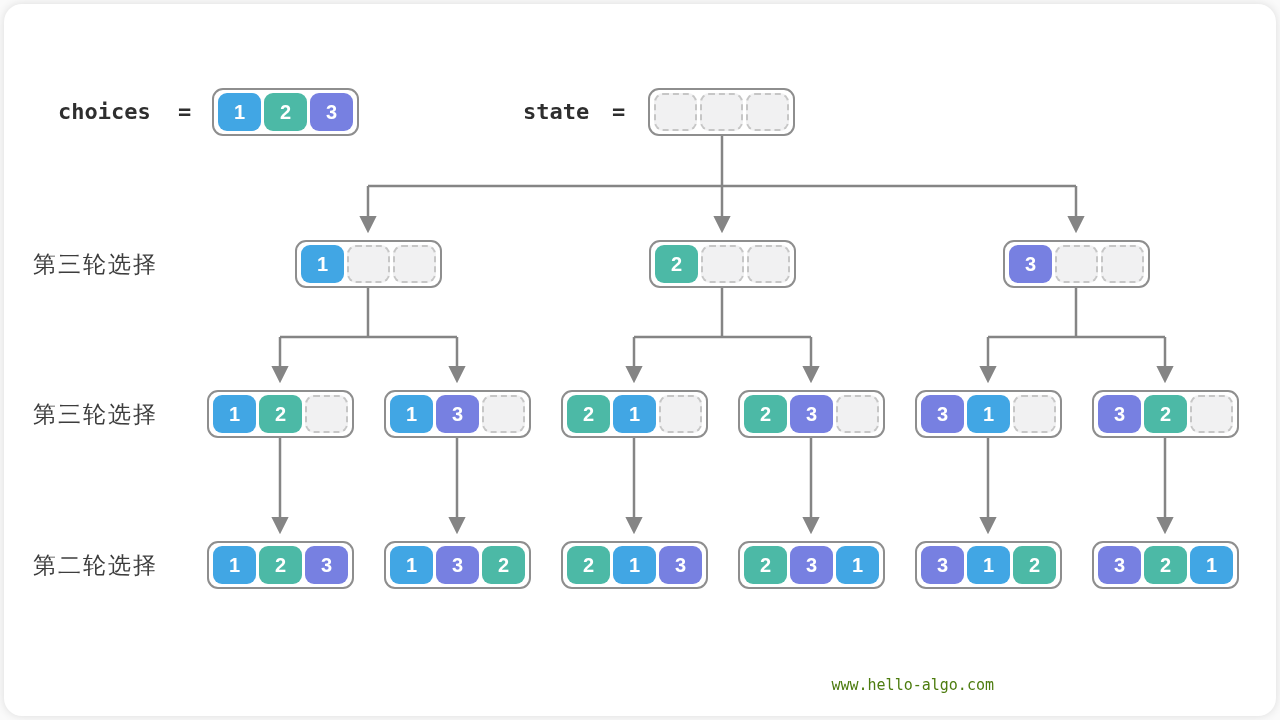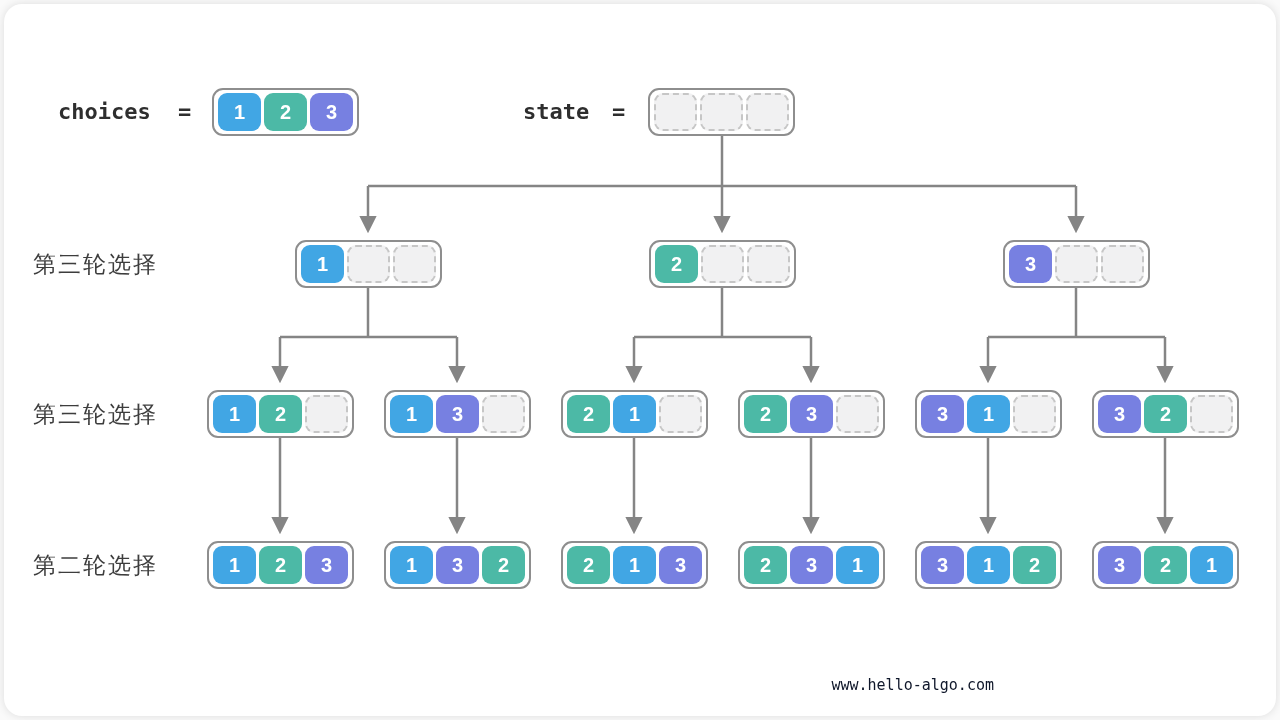--- a/index.html
+++ b/index.html
@@ -34,21 +34,21 @@
   }
   .cell {
     width:43px; height:38px; box-sizing:border-box; border-radius:9px;
     display:flex; align-items:center; justify-content:center;
     font-weight:bold; font-size:20px; color:#ffffff;
   }
   .cell.empty { background:#f1f1f2; border:2px dashed #c6c6c6; }
   .watermark {
     position:absolute; right:62px; top:676px;
     font-family:"DejaVu Sans Mono","Liberation Mono",monospace;
-    font-size:15px; color:#0f172a;
+    font-size:15px; color:#4d7c0f;
   }
 </style>
 </head>
 <body>
 
 <div class="card"></div>
 <div class="stage">
 
   <svg class="connectors" width="1280" height="720">
     <defs>

